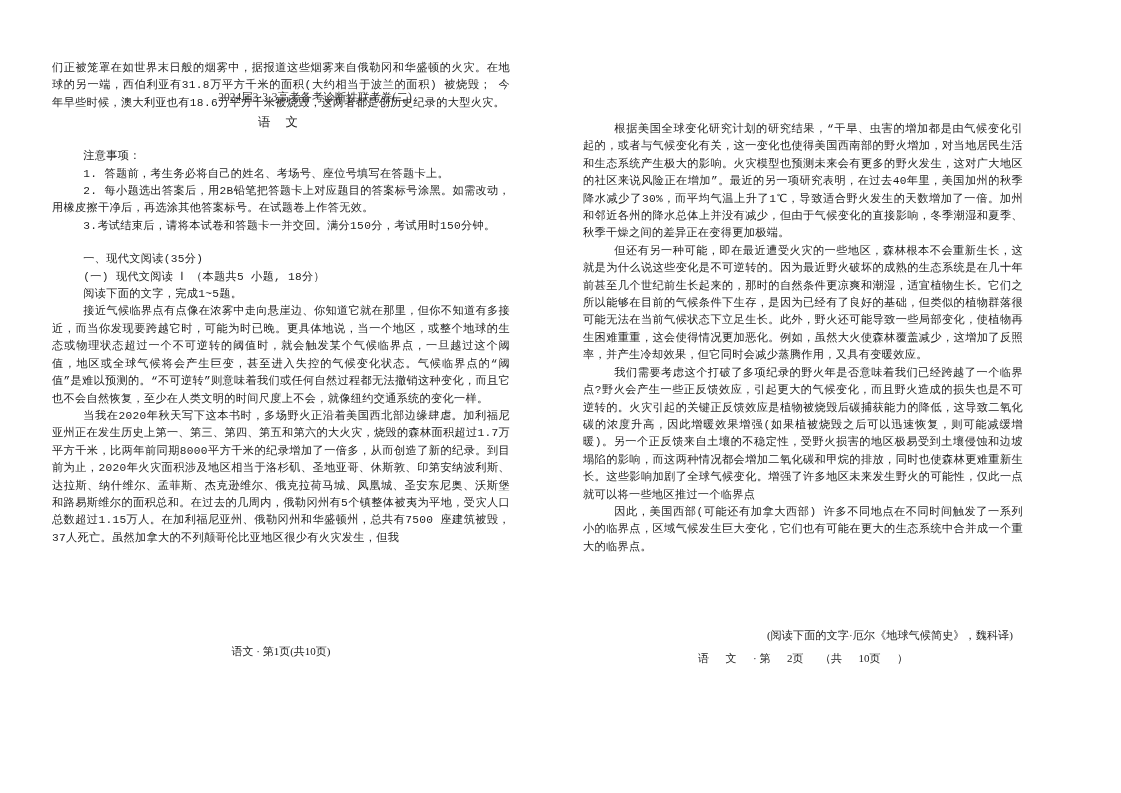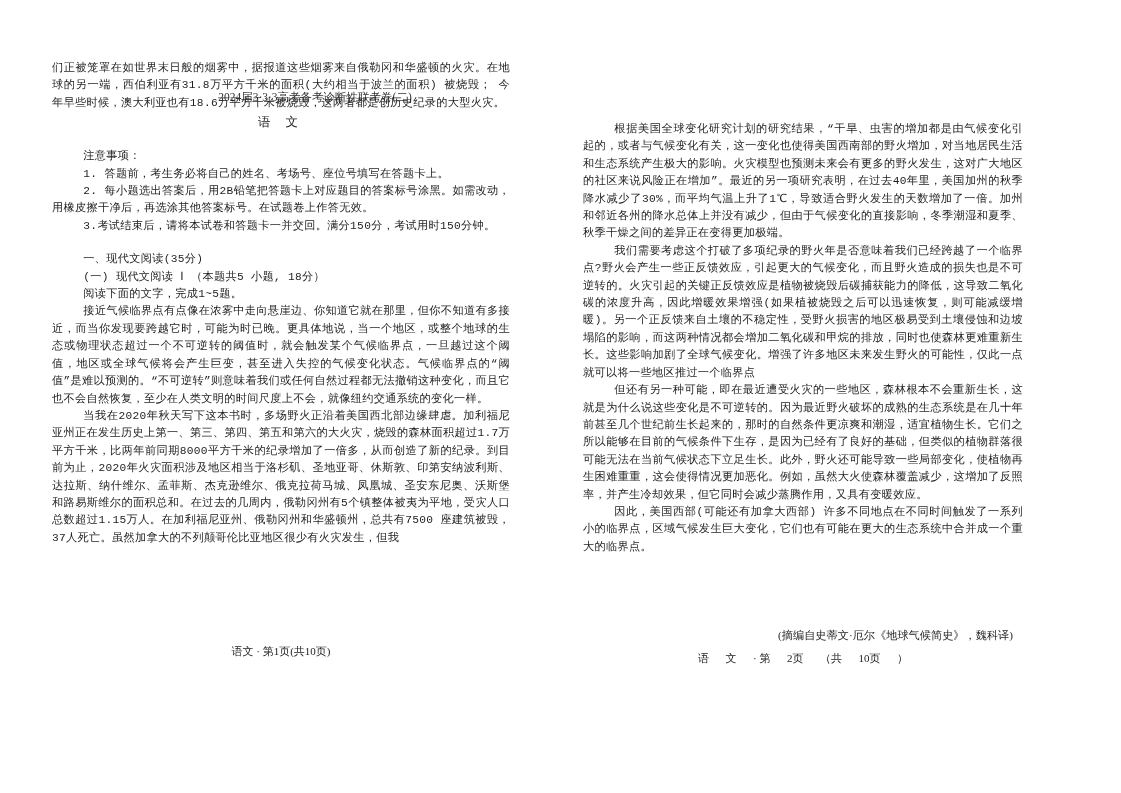--- a/index.html
+++ b/index.html
@@ -87,25 +87,25 @@
 
     <p class="para indent">当我在2020年秋天写下这本书时，多场野火正沿着美国西北部边缘肆虐。加利福尼亚州正在发生历史上第一、第三、第四、第五和第六的大火灾，烧毁的森林面积超过1.7万平方千米，比两年前同期8000平方千米的纪录增加了一倍多，从而创造了新的纪录。到目前为止，2020年火灾面积涉及地区相当于洛杉矶、圣地亚哥、休斯敦、印第安纳波利斯、达拉斯、纳什维尔、孟菲斯、杰克逊维尔、俄克拉荷马城、凤凰城、圣安东尼奥、沃斯堡和路易斯维尔的面积总和。在过去的几周内，俄勒冈州有5个镇整体被夷为平地，受灾人口总数超过1.15万人。在加利福尼亚州、俄勒冈州和华盛顿州，总共有7500 座建筑被毁，37人死亡。虽然加拿大的不列颠哥伦比亚地区很少有火灾发生，但我</p>
   </div>
 
   <div class="footer footer-1">语文 · 第1页(共10页)</div>
 
   <div class="col col-right">
 
     <p class="para indent">根据美国全球变化研究计划的研究结果，“干旱、虫害的增加都是由气候变化引起的，或者与气候变化有关，这一变化也使得美国西南部的野火增加，对当地居民生活和生态系统产生极大的影响。火灾模型也预测未来会有更多的野火发生，这对广大地区的社区来说风险正在增加”。最近的另一项研究表明，在过去40年里，美国加州的秋季降水减少了30%，而平均气温上升了1℃，导致适合野火发生的天数增加了一倍。加州和邻近各州的降水总体上并没有减少，但由于气候变化的直接影响，冬季潮湿和夏季、秋季干燥之间的差异正在变得更加极端。</p>
 
+    <p class="para indent">但还有另一种可能，即在最近遭受火灾的一些地区，森林根本不会重新生长，这就是为什么说这些变化是不可逆转的。因为最近野火破坏的成熟的生态系统是在几十年前甚至几个世纪前生长起来的，那时的自然条件更凉爽和潮湿，适宜植物生长。它们之所以能够在目前的气候条件下生存，是因为已经有了良好的基础，但类似的植物群落很可能无法在当前气候状态下立足生长。此外，野火还可能导致一些局部变化，使植物再生困难重重，这会使得情况更加恶化。例如，虽然大火使森林覆盖减少，这增加了反照率，并产生冷却效果，但它同时会减少蒸腾作用，又具有变暖效应。</p>
+
     <p class="para indent">我们需要考虑这个打破了多项纪录的野火年是否意味着我们已经跨越了一个临界点?野火会产生一些正反馈效应，引起更大的气候变化，而且野火造成的损失也是不可逆转的。火灾引起的关键正反馈效应是植物被烧毁后碳捕获能力的降低，这导致二氧化碳的浓度升高，因此增暖效果增强(如果植被烧毁之后可以迅速恢复，则可能减缓增暖)。另一个正反馈来自土壤的不稳定性，受野火损害的地区极易受到土壤侵蚀和边坡塌陷的影响，而这两种情况都会增加二氧化碳和甲烷的排放，同时也使森林更难重新生长。这些影响加剧了全球气候变化。增强了许多地区未来发生野火的可能性，仅此一点就可以将一些地区推过一个临界点</p>
-
-    <p class="para indent">但还有另一种可能，即在最近遭受火灾的一些地区，森林根本不会重新生长，这就是为什么说这些变化是不可逆转的。因为最近野火破坏的成熟的生态系统是在几十年前甚至几个世纪前生长起来的，那时的自然条件更凉爽和潮湿，适宜植物生长。它们之所以能够在目前的气候条件下生存，是因为已经有了良好的基础，但类似的植物群落很可能无法在当前气候状态下立足生长。此外，野火还可能导致一些局部变化，使植物再生困难重重，这会使得情况更加恶化。例如，虽然大火使森林覆盖减少，这增加了反照率，并产生冷却效果，但它同时会减少蒸腾作用，又具有变暖效应。</p>
 
 
     <p class="para indent">因此，美国西部(可能还有加拿大西部) 许多不同地点在不同时间触发了一系列小的临界点，区域气候发生巨大变化，它们也有可能在更大的生态系统中合并成一个重大的临界点。</p>
   </div>
 
-  <div class="attribution">(摘编自史蒂文·厄尔《地球气候简史》，魏科译)</div>
+  <div class="attribution">(阅读下面的文字·厄尔《地球气候简史》，魏科译)</div>
 
   <div class="footer footer-2">语      文      · 第      2页      （共      10页      ）</div>
 
 </div>
 
 </body></html>

